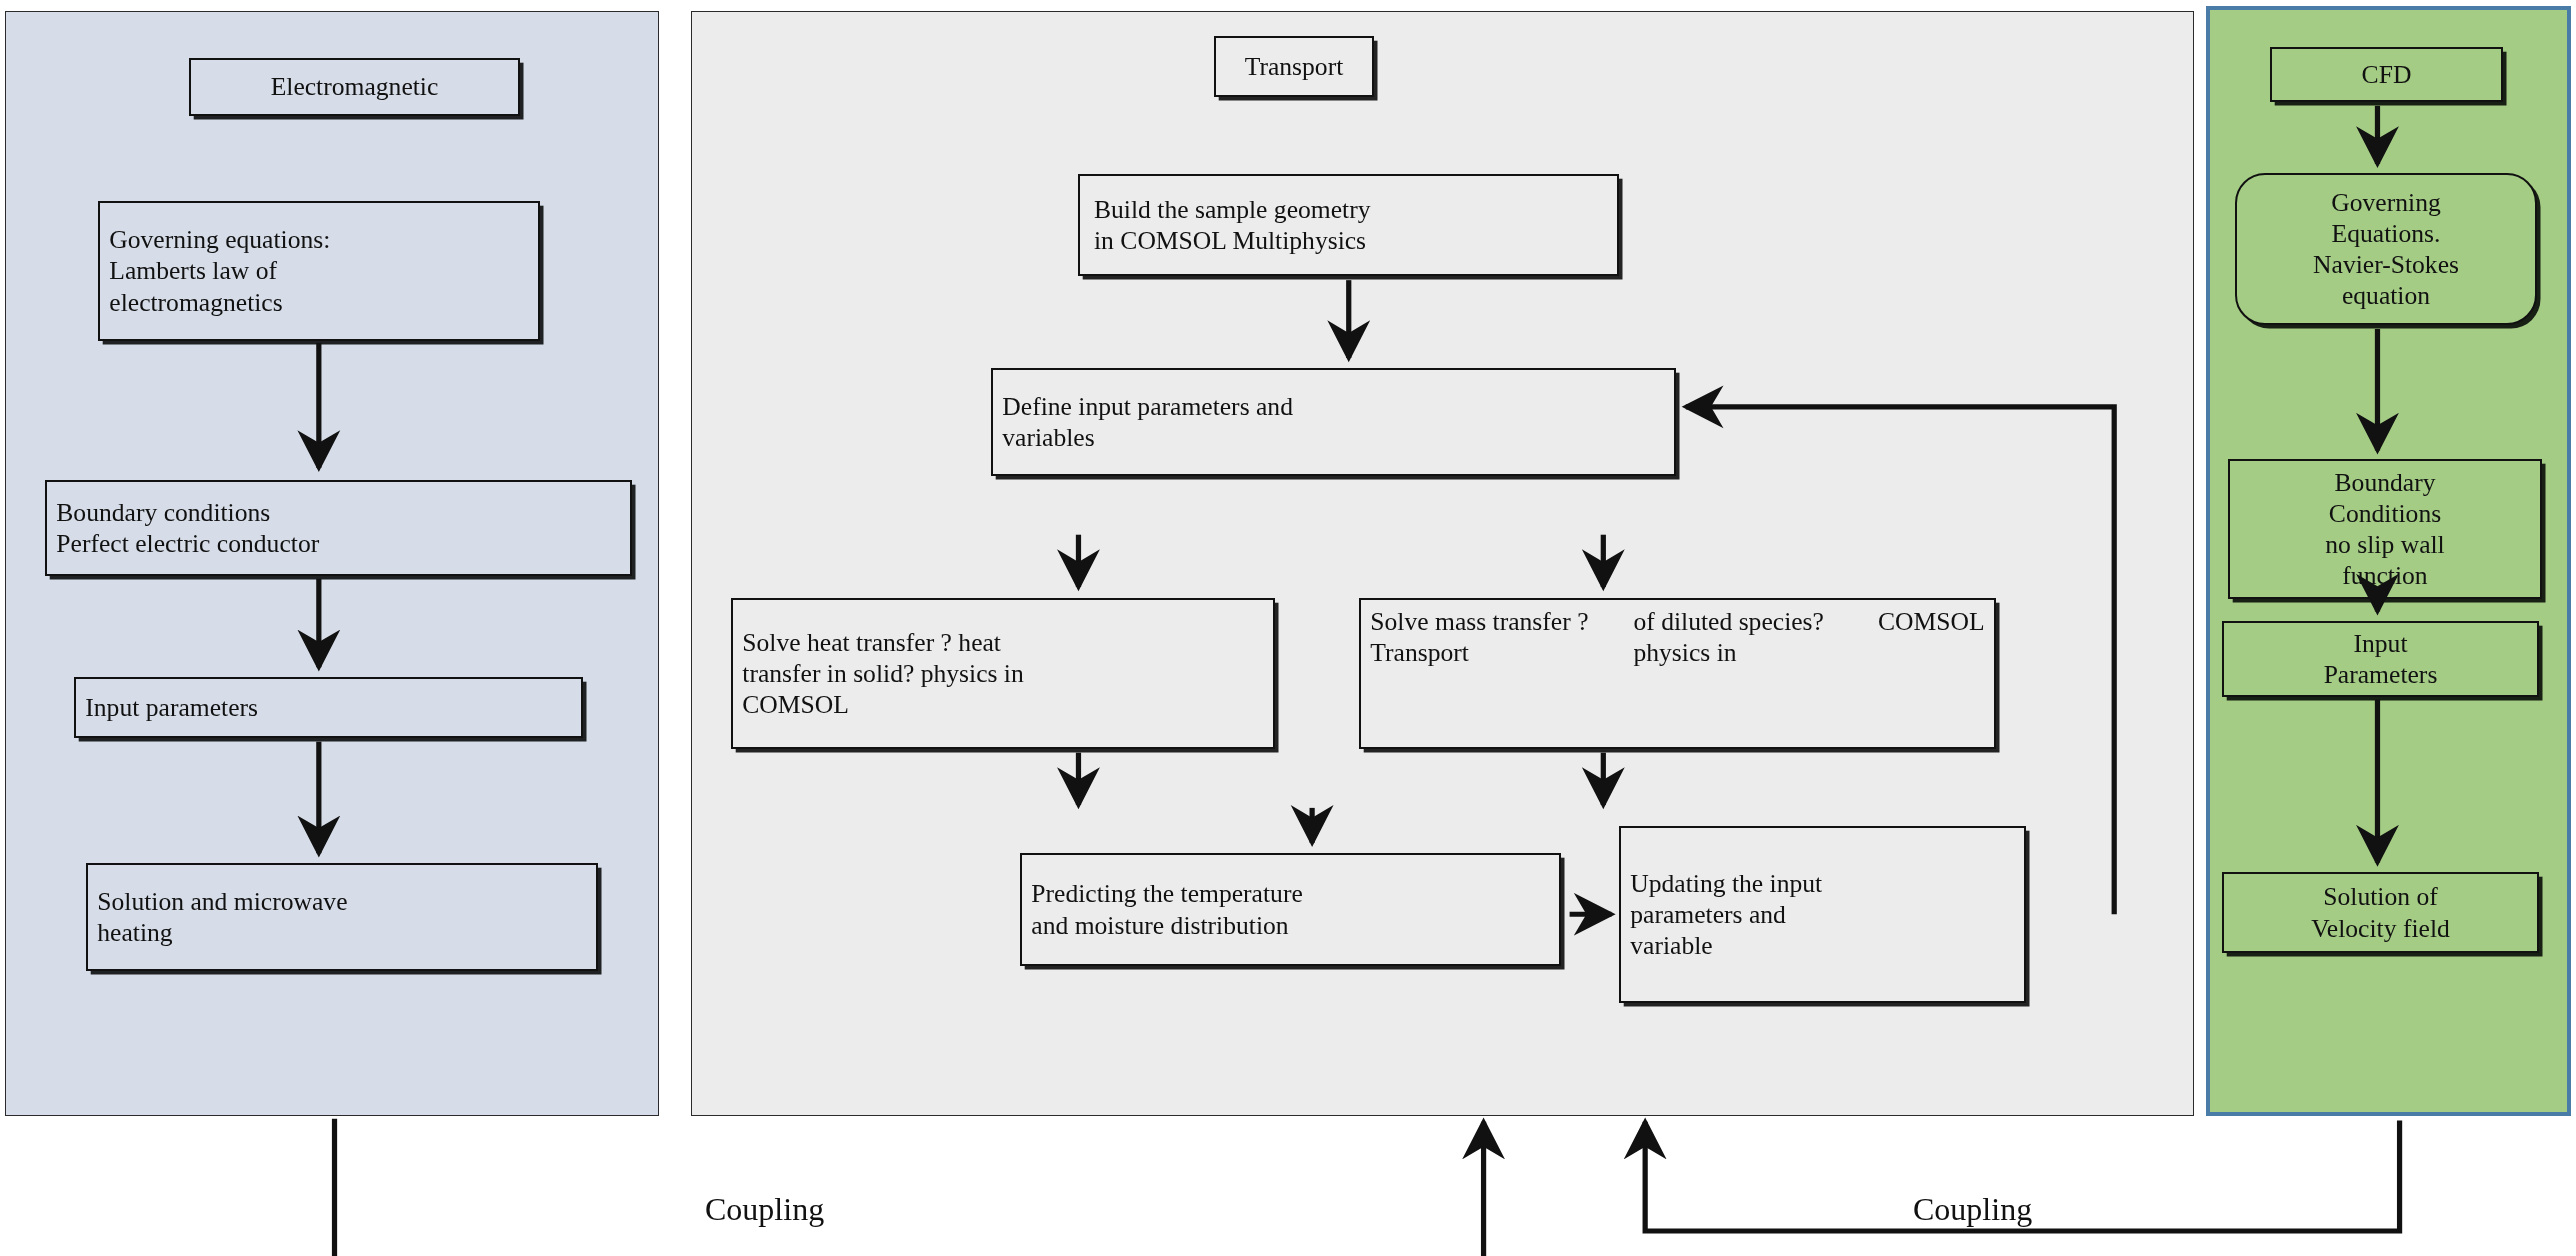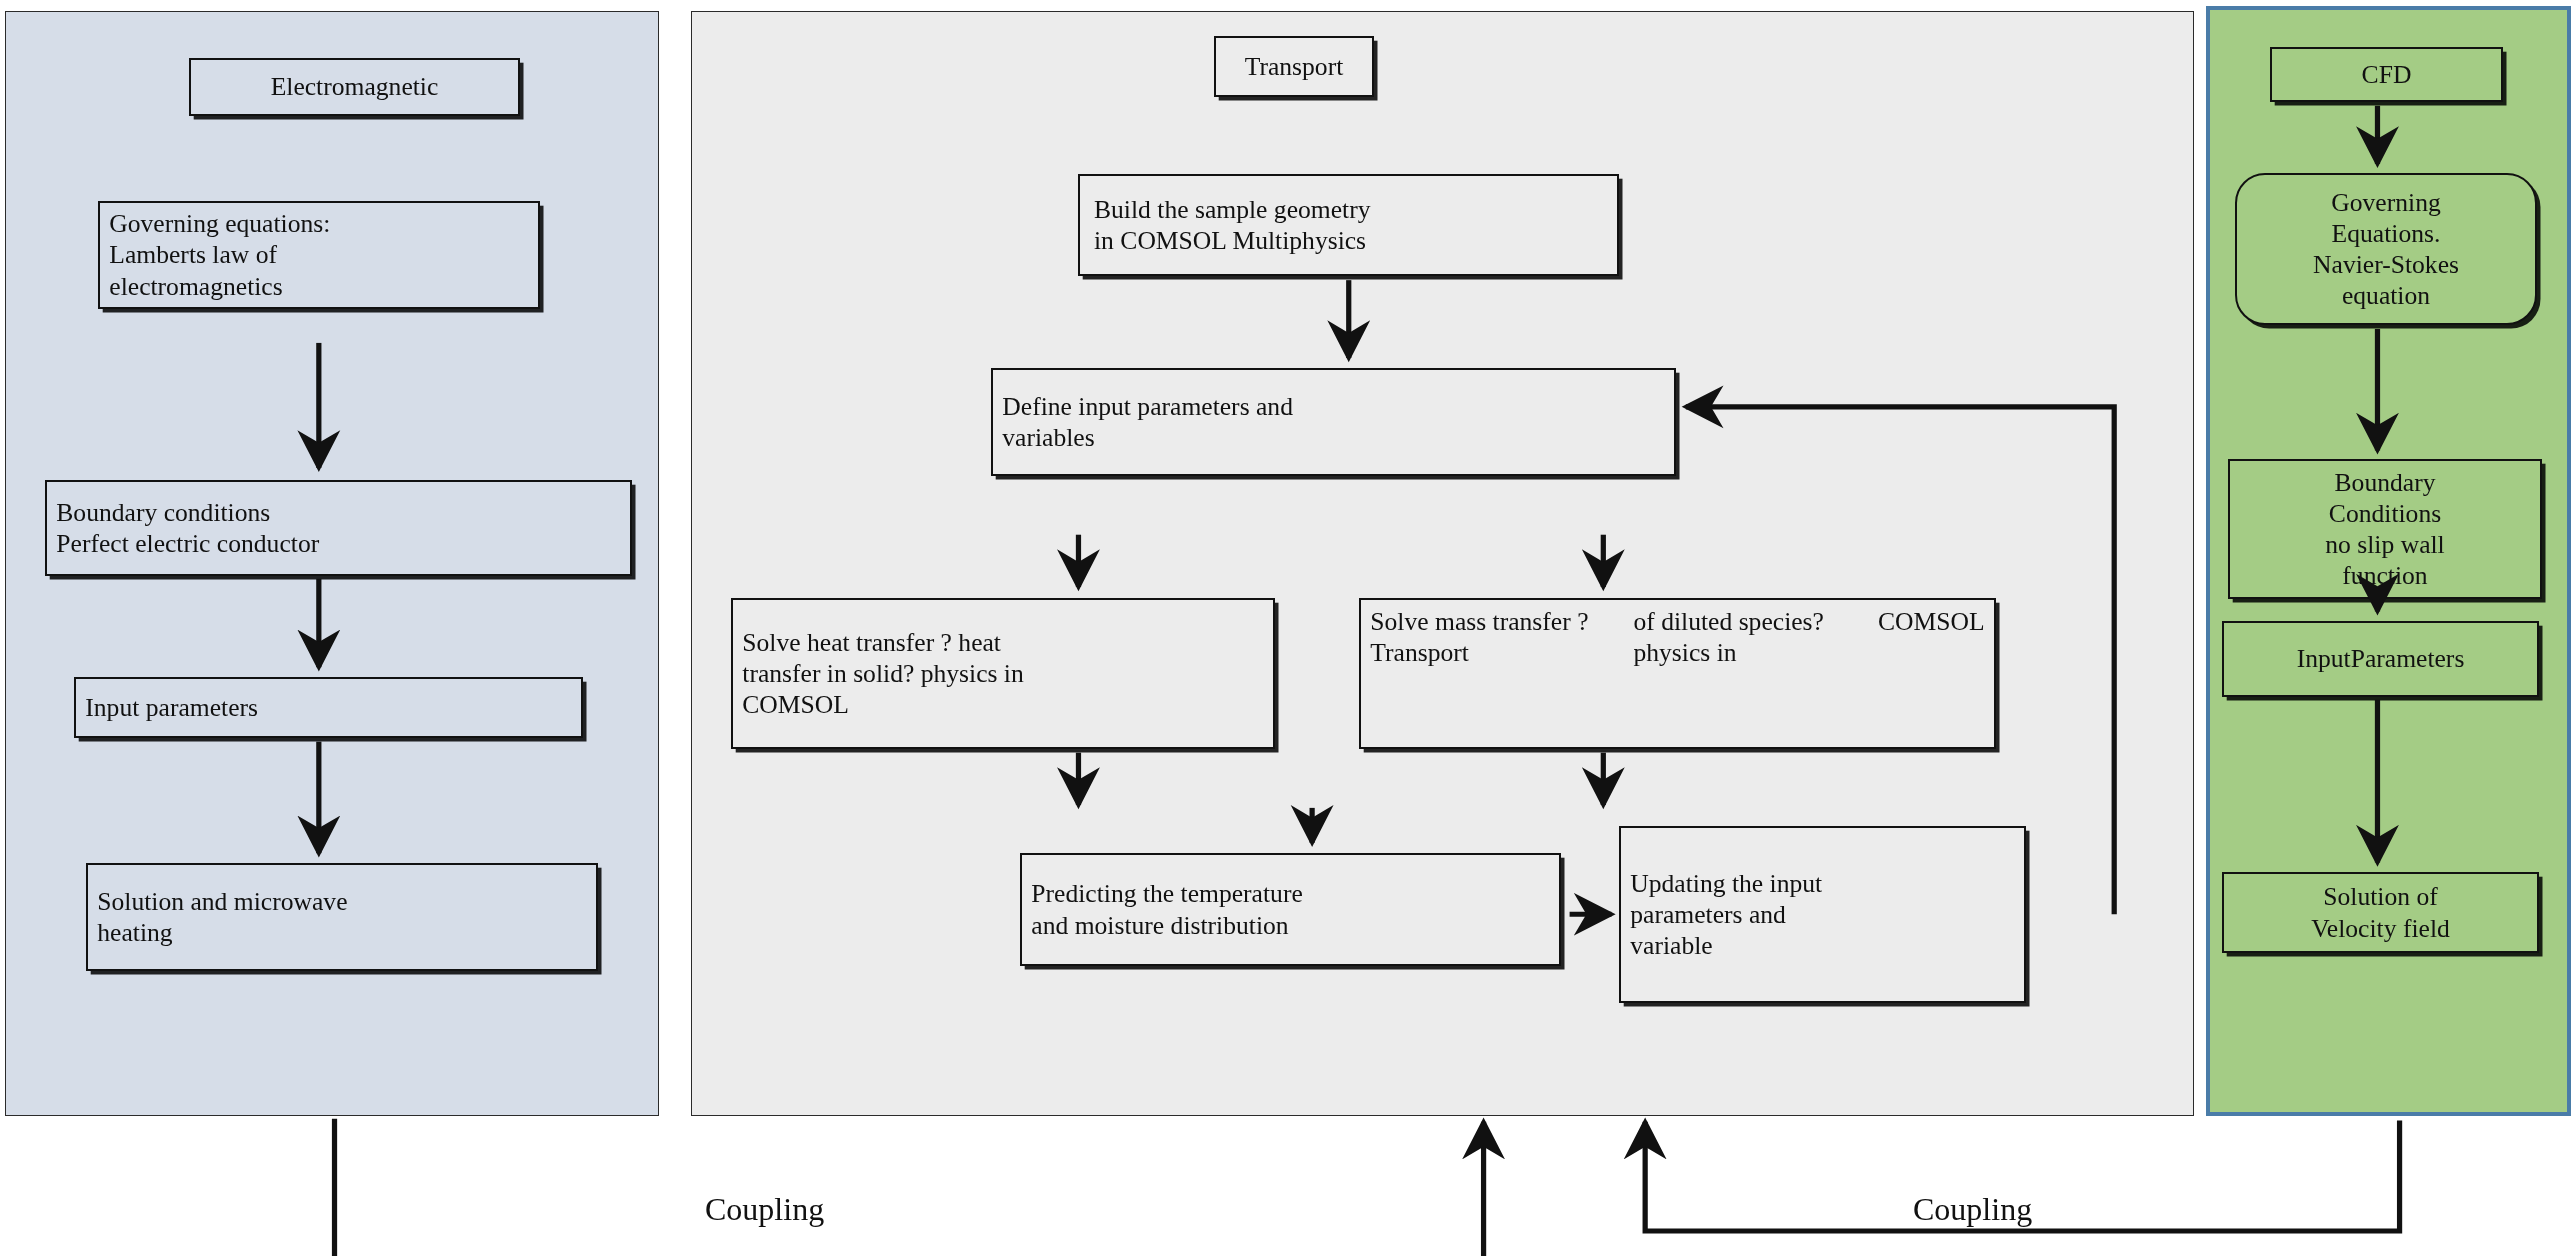--- a/index.html
+++ b/index.html
@@ -33,21 +33,21 @@
 <body>
 
 <div id="stage">
 
   <div class="panel panel-em" style="left:4.7px;top:10.5px;width:654px;height:1105px;"></div>
 
   <div class="node on-em ctr title-node" style="left:142px;top:58px;width:331px;height:58px;margin-left:47px;">
     <span>Electromagnetic</span>
   </div>
 
-  <div class="node on-em lft" style="left:98px;top:201px;width:442px;height:108px;flex-direction:column;align-items:flex-start;justify-content:center;">
+  <div class="node on-em lft" style="left:98px;top:201px;width:442px;height:140px;flex-direction:column;align-items:flex-start;justify-content:center;">
     <span>Governing equations:</span>
     <span>Lamberts law of</span>
     <span>electromagnetics</span>
   </div>
 
   <div class="node on-em lft" style="left:45px;top:480px;width:587px;height:96px;flex-direction:column;align-items:flex-start;justify-content:center;">
     <span>Boundary conditions</span>
     <span>Perfect  electric conductor</span>
   </div>
 
@@ -112,21 +112,21 @@
     <span>equation</span>
   </div>
 
   <div class="node on-cfd ctr" style="left:2228px;top:459px;width:314px;height:140px;flex-direction:column;justify-content:center;align-items:center;">
     <span>Boundary</span>
     <span>Conditions</span>
     <span>no slip wall</span>
     <span>function</span>
   </div>
 
-  <div class="node on-cfd ctr" style="left:2222px;top:621px;width:317px;height:76px;flex-direction:row;justify-content:center;">
+  <div class="node on-cfd ctr" style="left:2222px;top:621px;width:317px;height:76px;flex-direction:column;justify-content:center;">
     <span>Input</span>
     <span>Parameters</span>
   </div>
 
   <div class="node on-cfd ctr" style="left:2222px;top:872px;width:317px;height:81px;flex-direction:column;justify-content:center;">
     <span>Solution of</span>
     <span>Velocity field</span>
   </div>
 
   <svg class="wires" viewBox="0 0 4431 2161">

